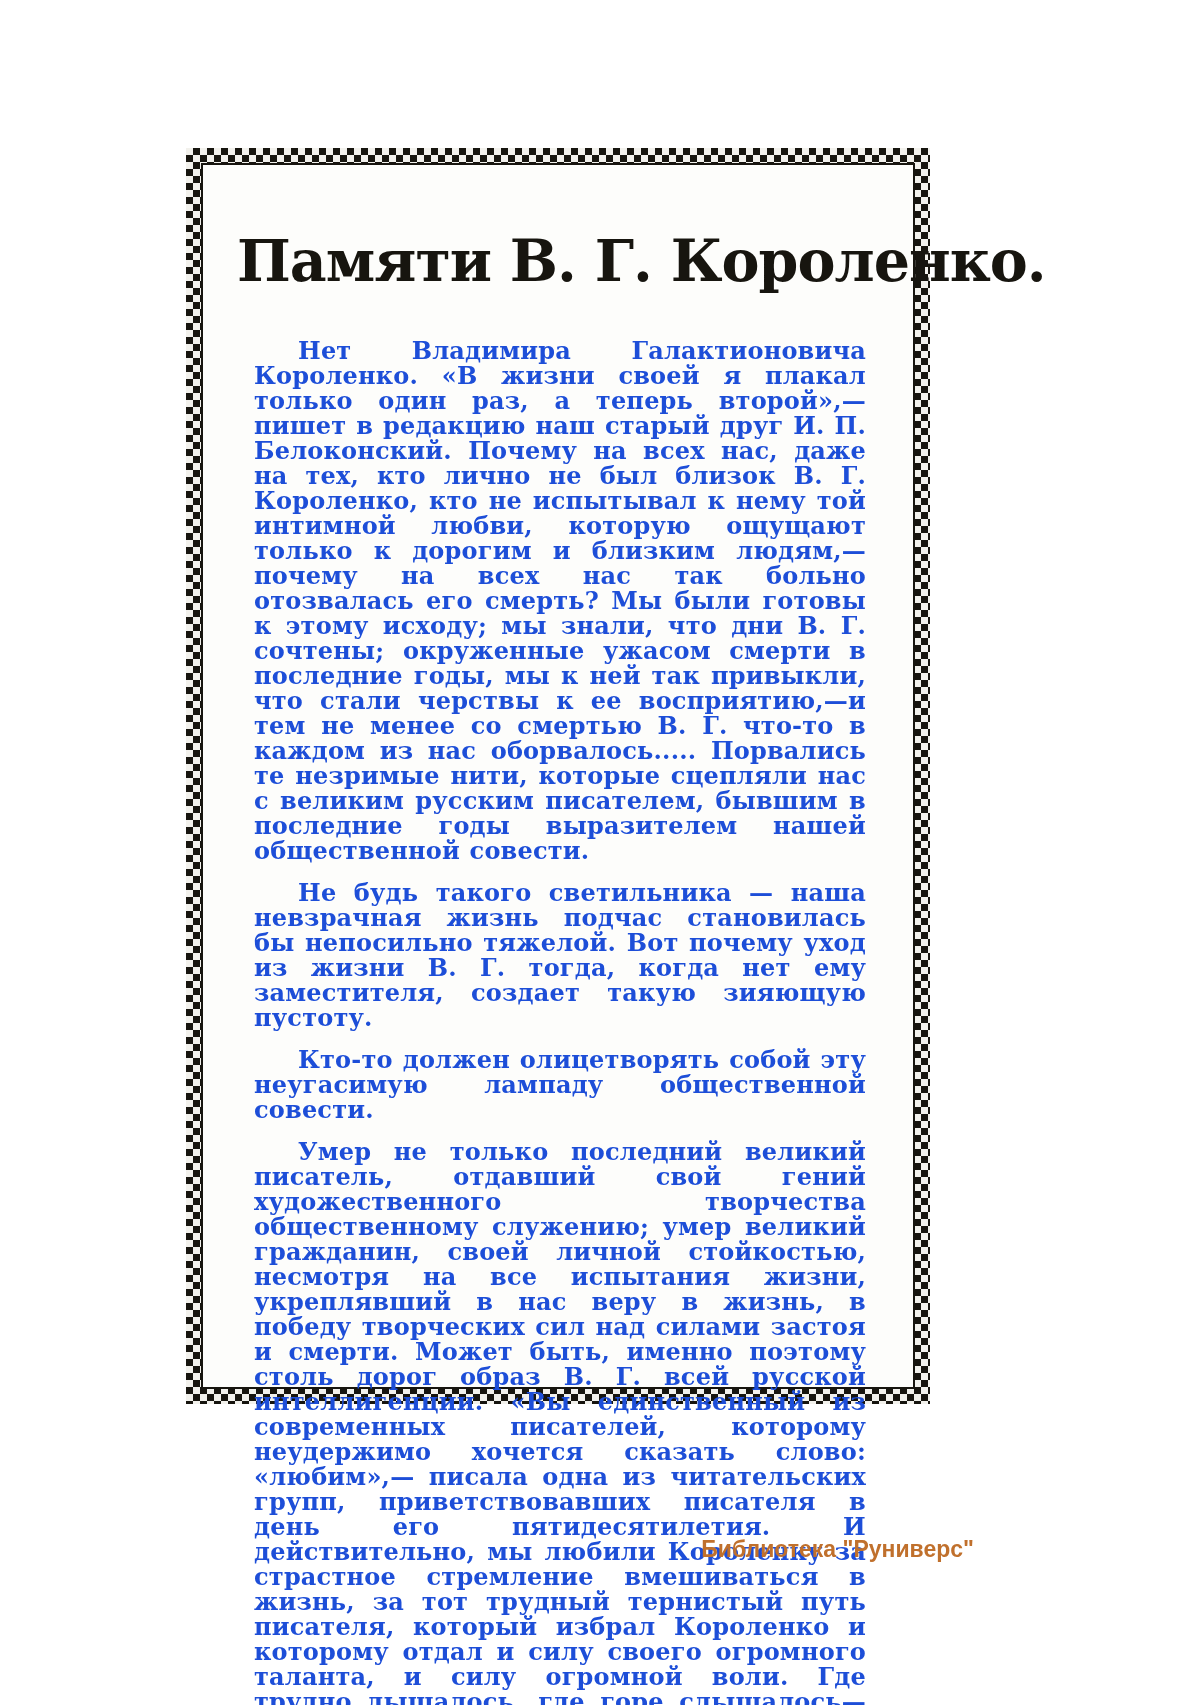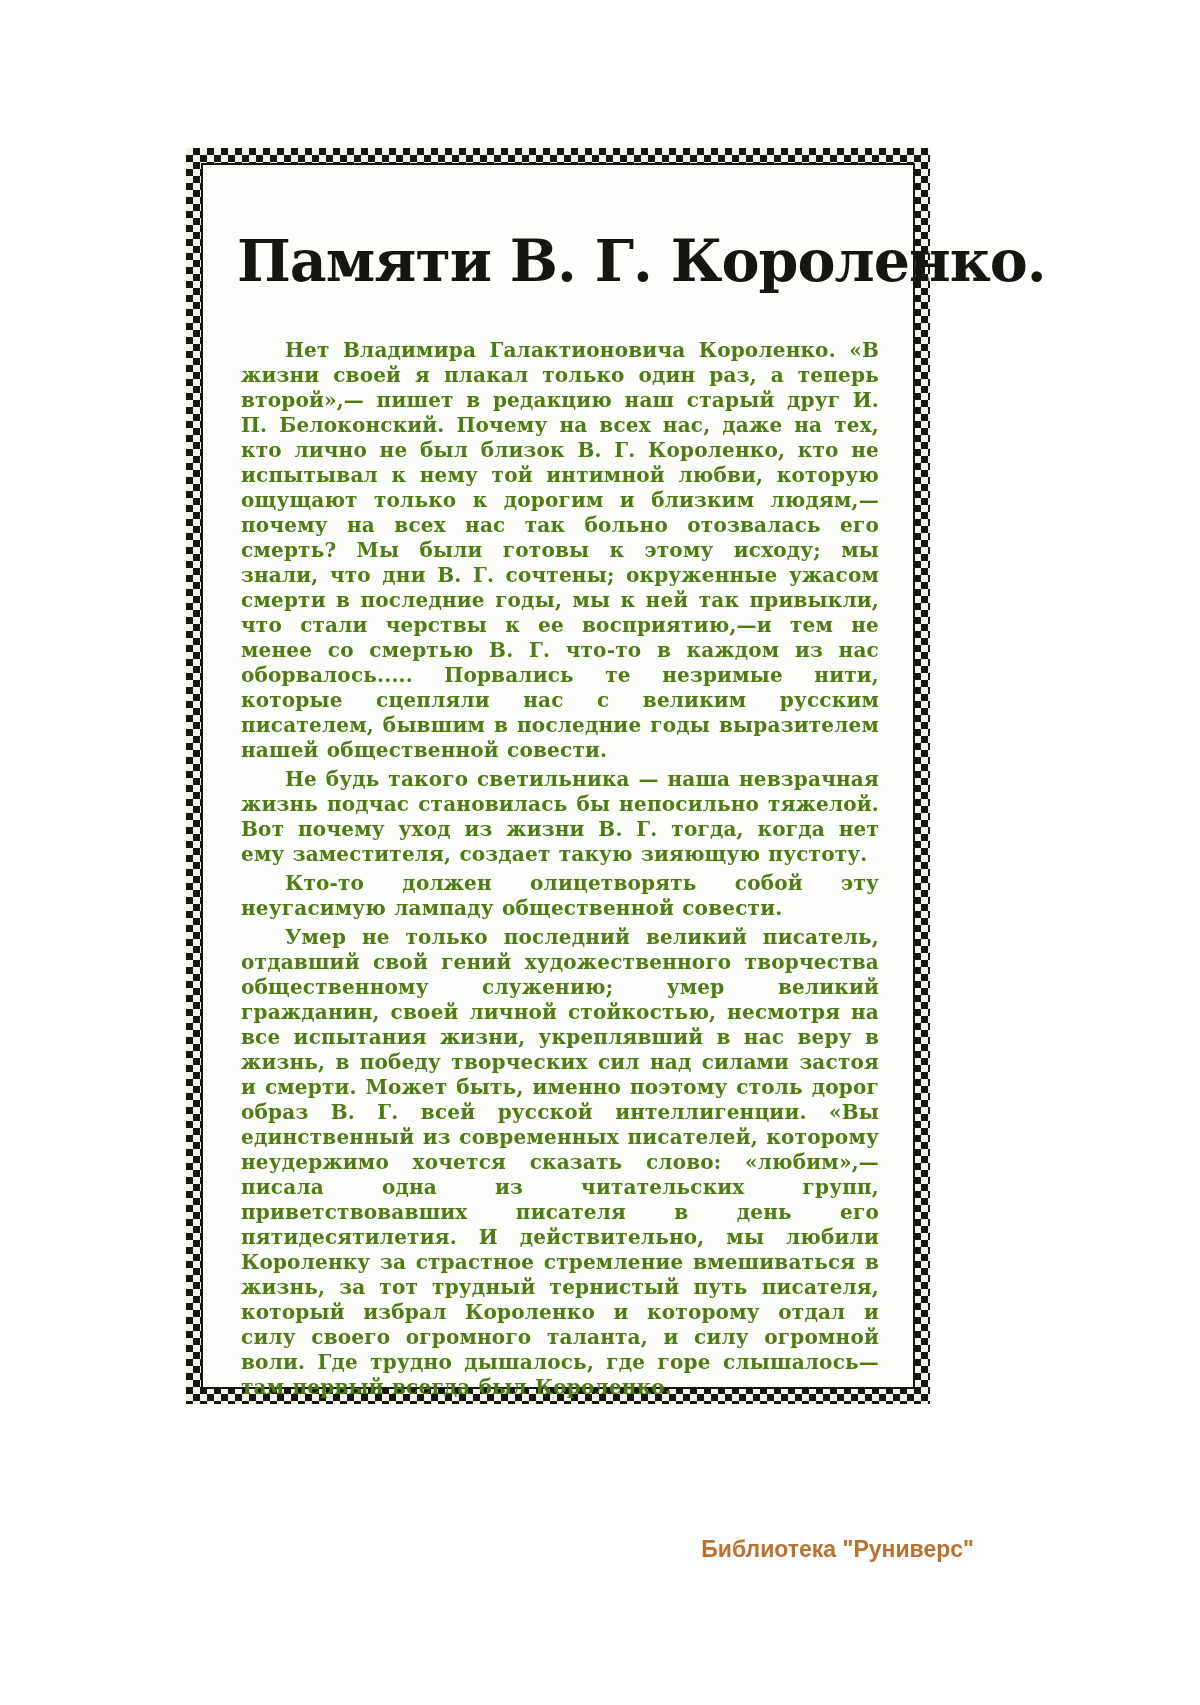--- a/index.html
+++ b/index.html
@@ -38,25 +38,25 @@
   .title {
     margin: 0 0 44px 0;
     font-size: 57px;
     font-weight: bold;
     letter-spacing: -1px;
     color: #17150f;
     text-align: center;
     white-space: nowrap;
   }
   .para {
-    margin: 4px;
-    font-size: 20px;
+    margin: 17px;
+    font-size: 24px;
     line-height: 25px;
     font-weight: bold;
-    color: #4d7c0f;
+    color: #1d4ed8;
     text-align: justify;
     text-indent: 44px;
     letter-spacing: 0.2px;
     word-spacing: 1px;
   }
   .watermark {
     position: absolute;
     top: 1536px;
     right: 226px;
     font-family: "Liberation Sans", sans-serif;

